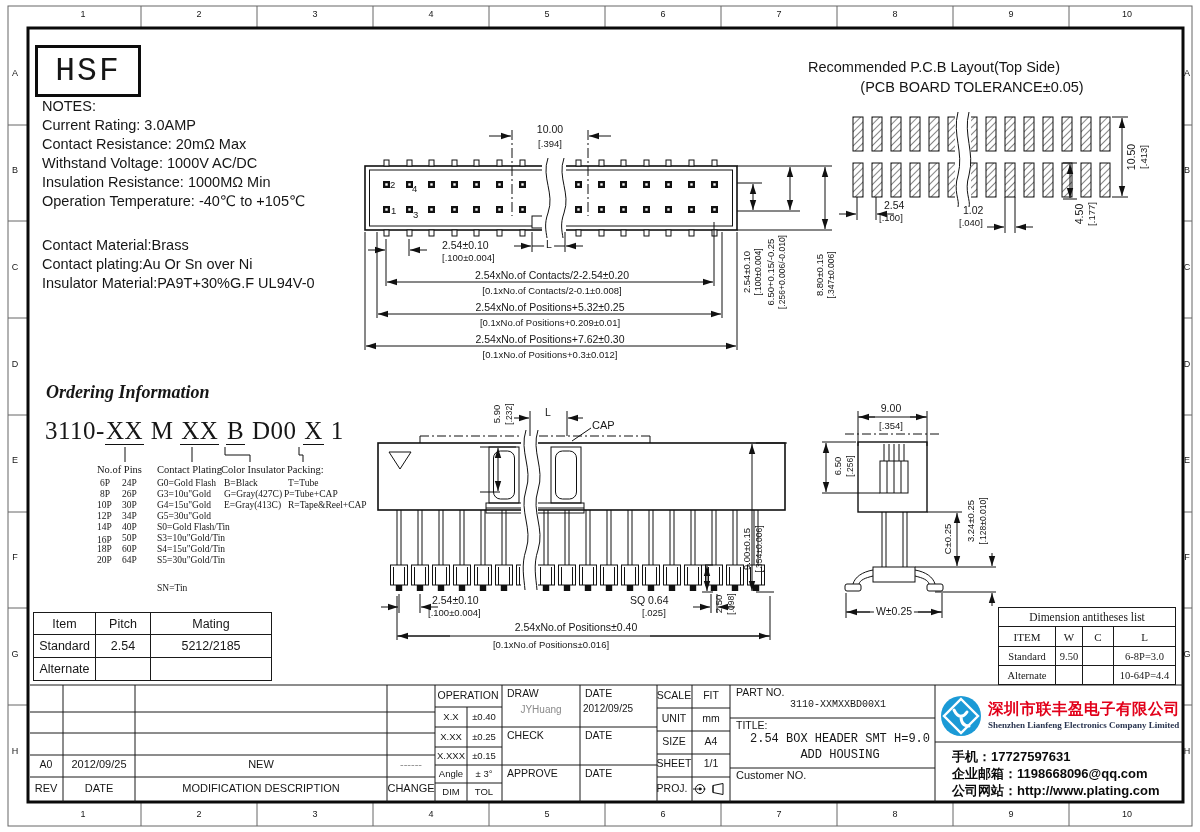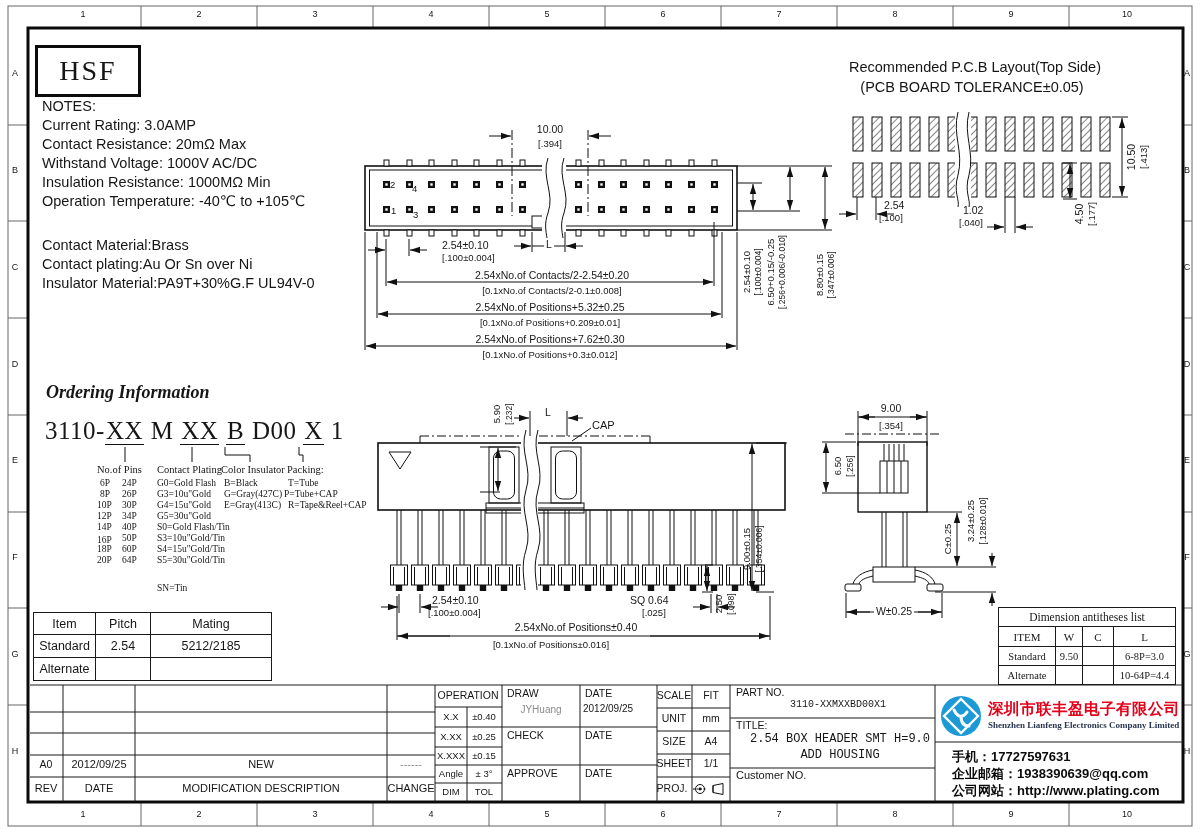--- a/index.html
+++ b/index.html
@@ -12,21 +12,21 @@
   .r{transform:translate(-50%,-50%) rotate(-90deg)}
   .f8{font-size:8.5px}.f9{font-size:9.5px}.f10{font-size:10.5px}.f11{font-size:11px}
   .f12{font-size:12px}.f13{font-size:10px}.f14{font-size:14.5px}
   .ser{font-family:"Liberation Serif","DejaVu Serif",serif}
   .mono{font-family:"Liberation Mono","DejaVu Sans Mono",monospace}
   .b{font-weight:bold}.i{font-style:italic}
   .gy{color:#8a8a8a}
   .bgw{background:#fff;padding:0 2px}
   #hsfbox{position:absolute;left:35px;top:45px;width:100px;height:46px;border:3px solid #0c0c0c;
           display:flex;align-items:center;justify-content:center}
-  #hsfbox span{font-family:Liberation Serif, serif;font-size:28px;letter-spacing:2px}
+  #hsfbox span{font-family:Liberation Mono, monospace;font-size:33px;letter-spacing:2px}
   #ordcode{position:absolute;left:45px;top:417px;font-family:"Liberation Serif","DejaVu Serif",serif;
            font-size:25px;letter-spacing:.5px}
   #ordcode .u{border-bottom:1.6px solid #111;padding:0 1px}
   table.sch{position:absolute;border-collapse:collapse;table-layout:fixed;background:#fff}
   table.sch td{border:1.2px solid #1a1a1a;text-align:center;padding:0;overflow:hidden}
   #mating{left:33px;top:612px;font-size:12.5px}
   #dimlist{left:998px;top:607px;font-family:"Liberation Serif","DejaVu Serif",serif;font-size:10.5px}
   #cmpname{position:absolute;left:988px;top:699px;font-size:15.5px;font-weight:bold;color:#e2001a;letter-spacing:.5px}
   #cmpen{position:absolute;left:988px;top:720px;font-size:9px;font-weight:bold;color:#2a3550;
          font-family:"Liberation Serif","DejaVu Serif",serif}
@@ -368,21 +368,21 @@
   <div class="L f14" style="left:42px;top:137px">Contact Resistance: 20mΩ Max</div>
   <div class="L f14" style="left:42px;top:156px">Withstand Voltage: 1000V AC/DC</div>
   <div class="L f14" style="left:42px;top:175px">Insulation Resistance: 1000MΩ Min</div>
   <div class="L f14" style="left:42px;top:194px">Operation Temperature: -40℃ to +105℃</div>
   <div class="L f14" style="left:42px;top:238px">Contact Material:Brass</div>
   <div class="L f14" style="left:42px;top:257px">Contact plating:Au Or Sn over Ni</div>
   <div class="L f14" style="left:42px;top:276px">Insulator Material:PA9T+30%G.F UL94V-0</div>
 </div>
 
 <div>
-  <div class="L c f14" style="left:975px;top:60px">Recommended P.C.B Layout(Top Side)</div>
+  <div class="L c f14" style="left:934px;top:60px">Recommended P.C.B Layout(Top Side)</div>
   <div class="L c f14" style="left:972px;top:80px">(PCB BOARD TOLERANCE±0.05)</div>
   <div class="L f10" style="left:884px;top:200px">2.54</div>
   <div class="L f9" style="left:879px;top:213px">[.100]</div>
   <div class="L f10" style="left:963px;top:205px">1.02</div>
   <div class="L f9" style="left:959px;top:218px">[.040]</div>
   <div class="L r f10" style="left:1080px;top:214px">4.50</div>
   <div class="L r f9" style="left:1092px;top:214px">[.177]</div>
   <div class="L r f10" style="left:1132px;top:157px">10.50</div>
   <div class="L r f9" style="left:1144px;top:157px">[.413]</div>
 </div>
@@ -567,17 +567,17 @@
   <div class="L c f11" style="left:46px;top:783px">REV</div>
   <div class="L c f11" style="left:99px;top:783px">DATE</div>
   <div class="L c f11" style="left:261px;top:783px">MODIFICATION DESCRIPTION</div>
   <div class="L c f11" style="left:411px;top:783px">CHANGE</div>
 </div>
 
 <div>
   <div id="cmpname">深圳市联丰盈电子有限公司</div>
   <div id="cmpen">Shenzhen Lianfeng Electronics Company Limited</div>
   <div class="cmpc" style="top:748px">手机：17727597631</div>
-  <div class="cmpc" style="top:765px">企业邮箱：1938390639@qq.com</div>
+  <div class="cmpc" style="top:765px">企业邮箱：1198668096@qq.com</div>
   <div class="cmpc" style="top:782px">公司网站：http://www.plating.com</div>
 </div>
 
 </div>
 
 </body></html>

